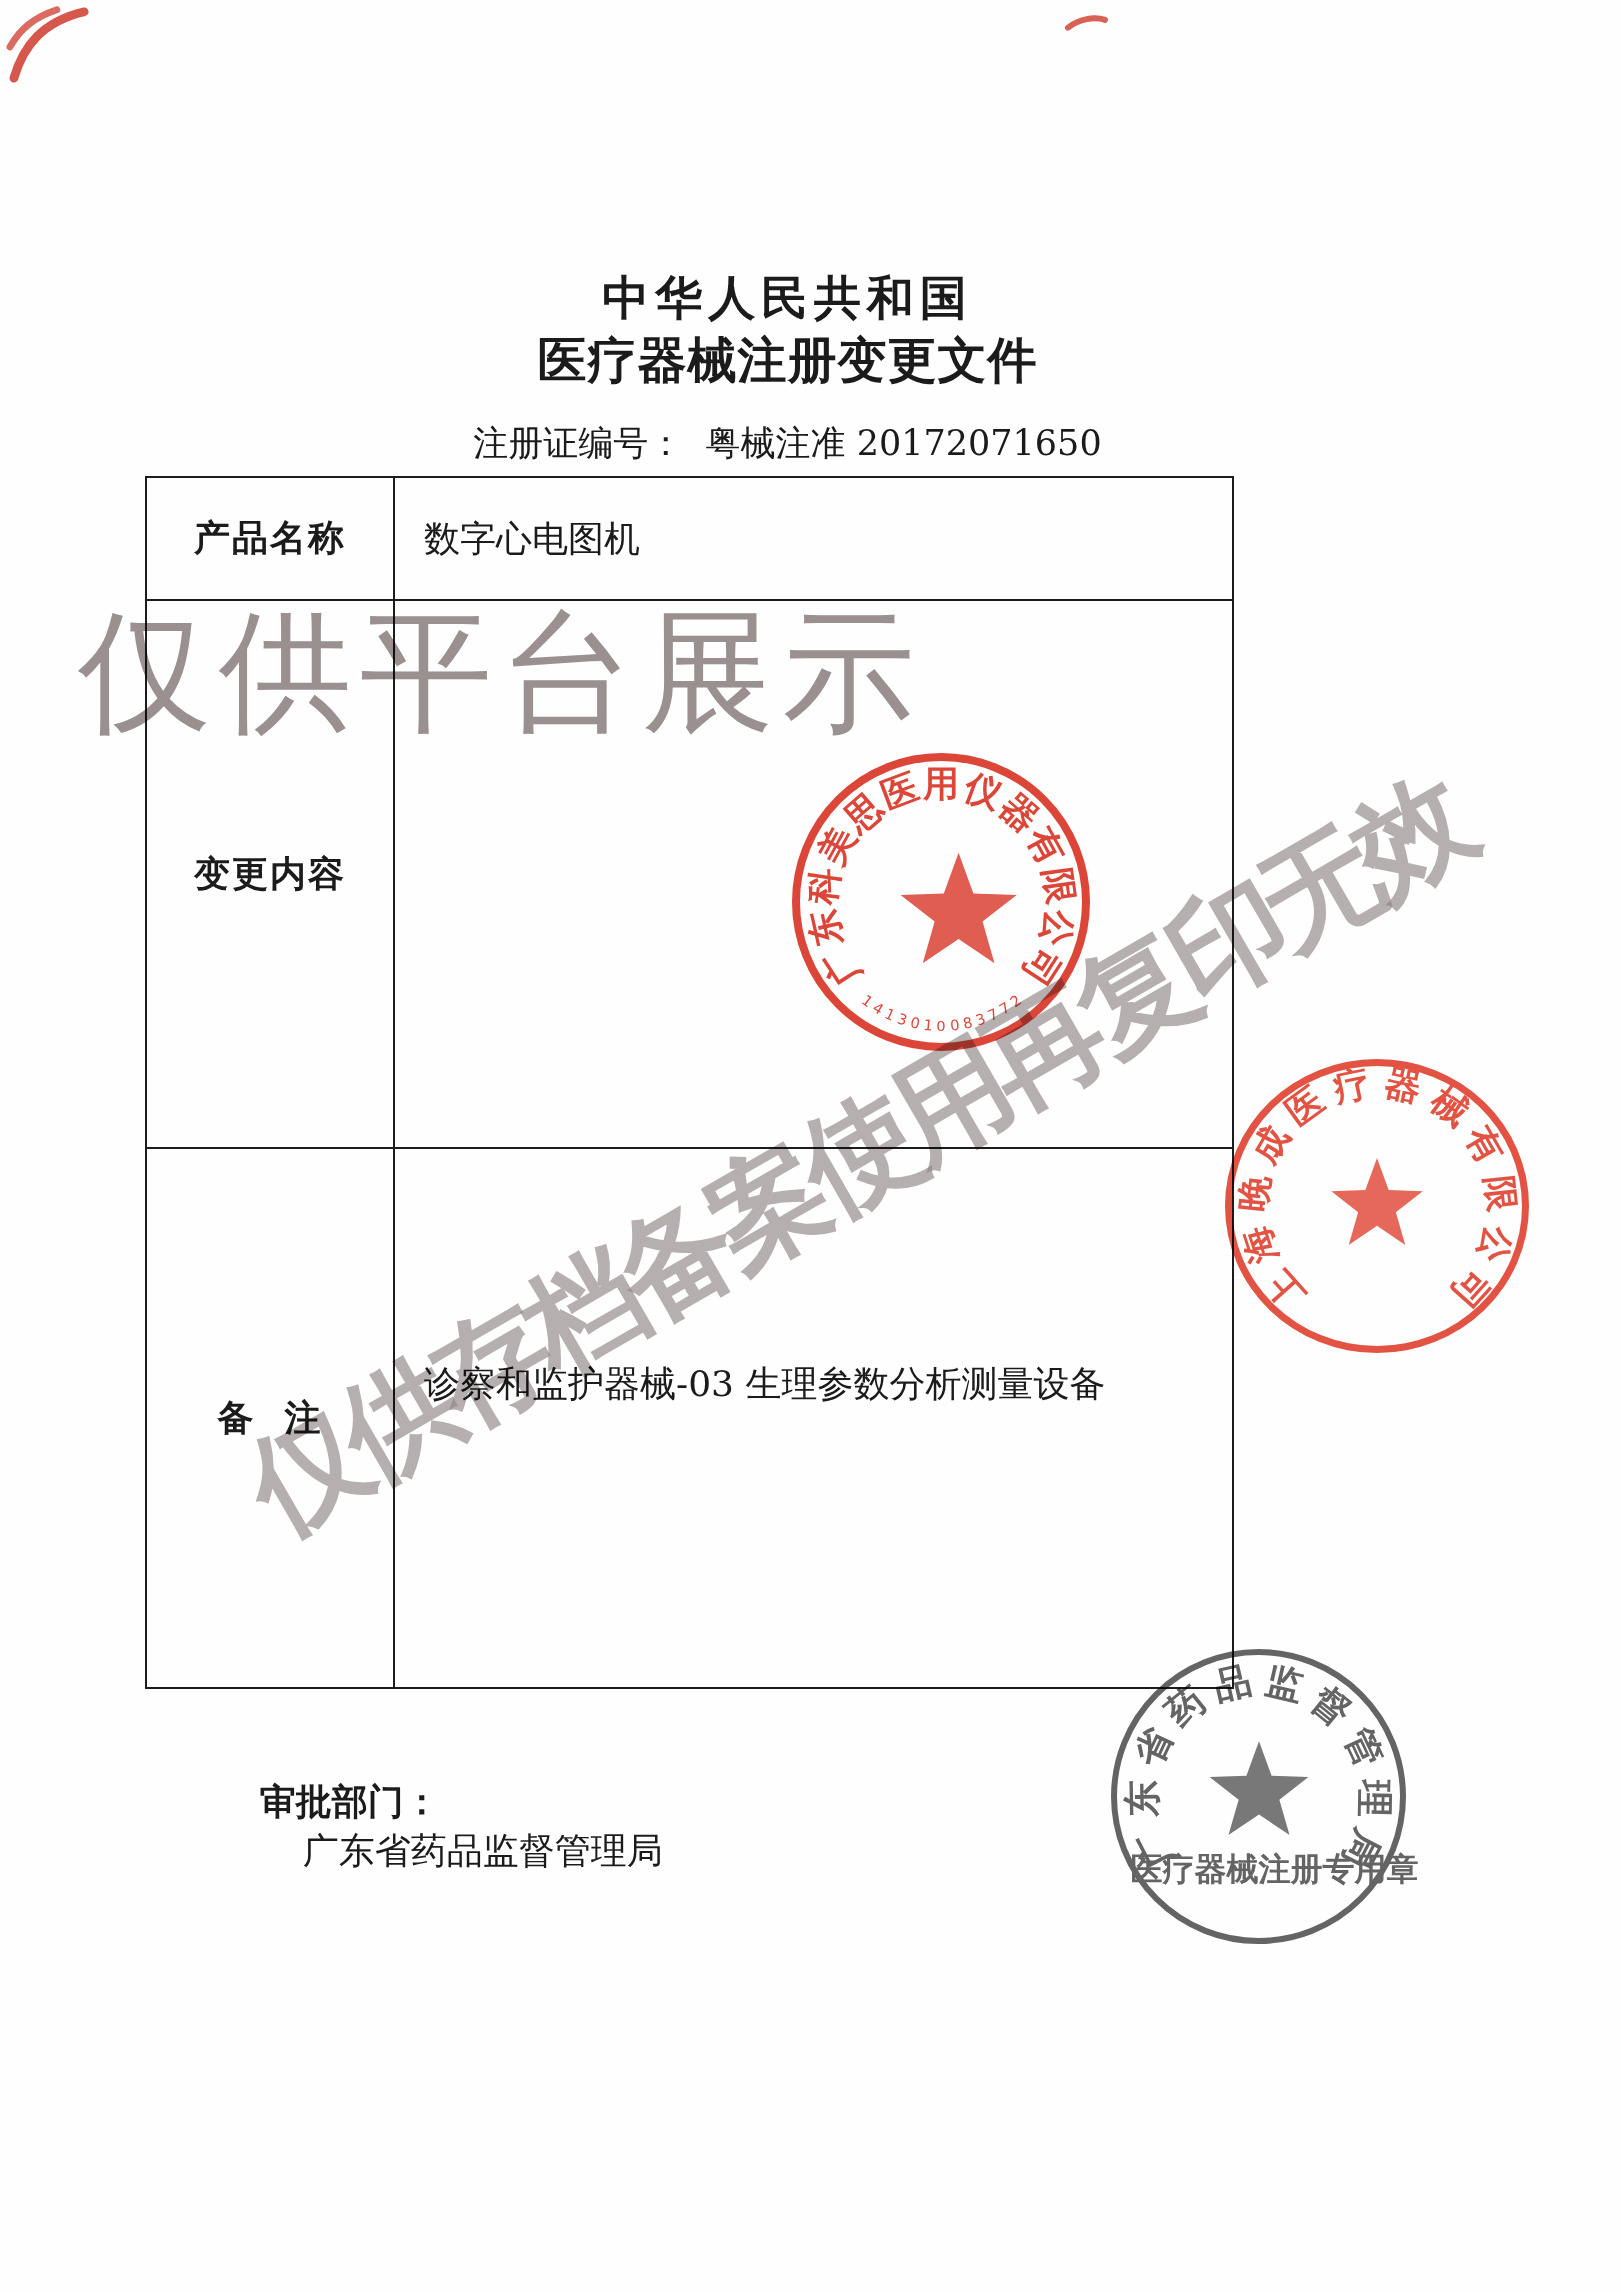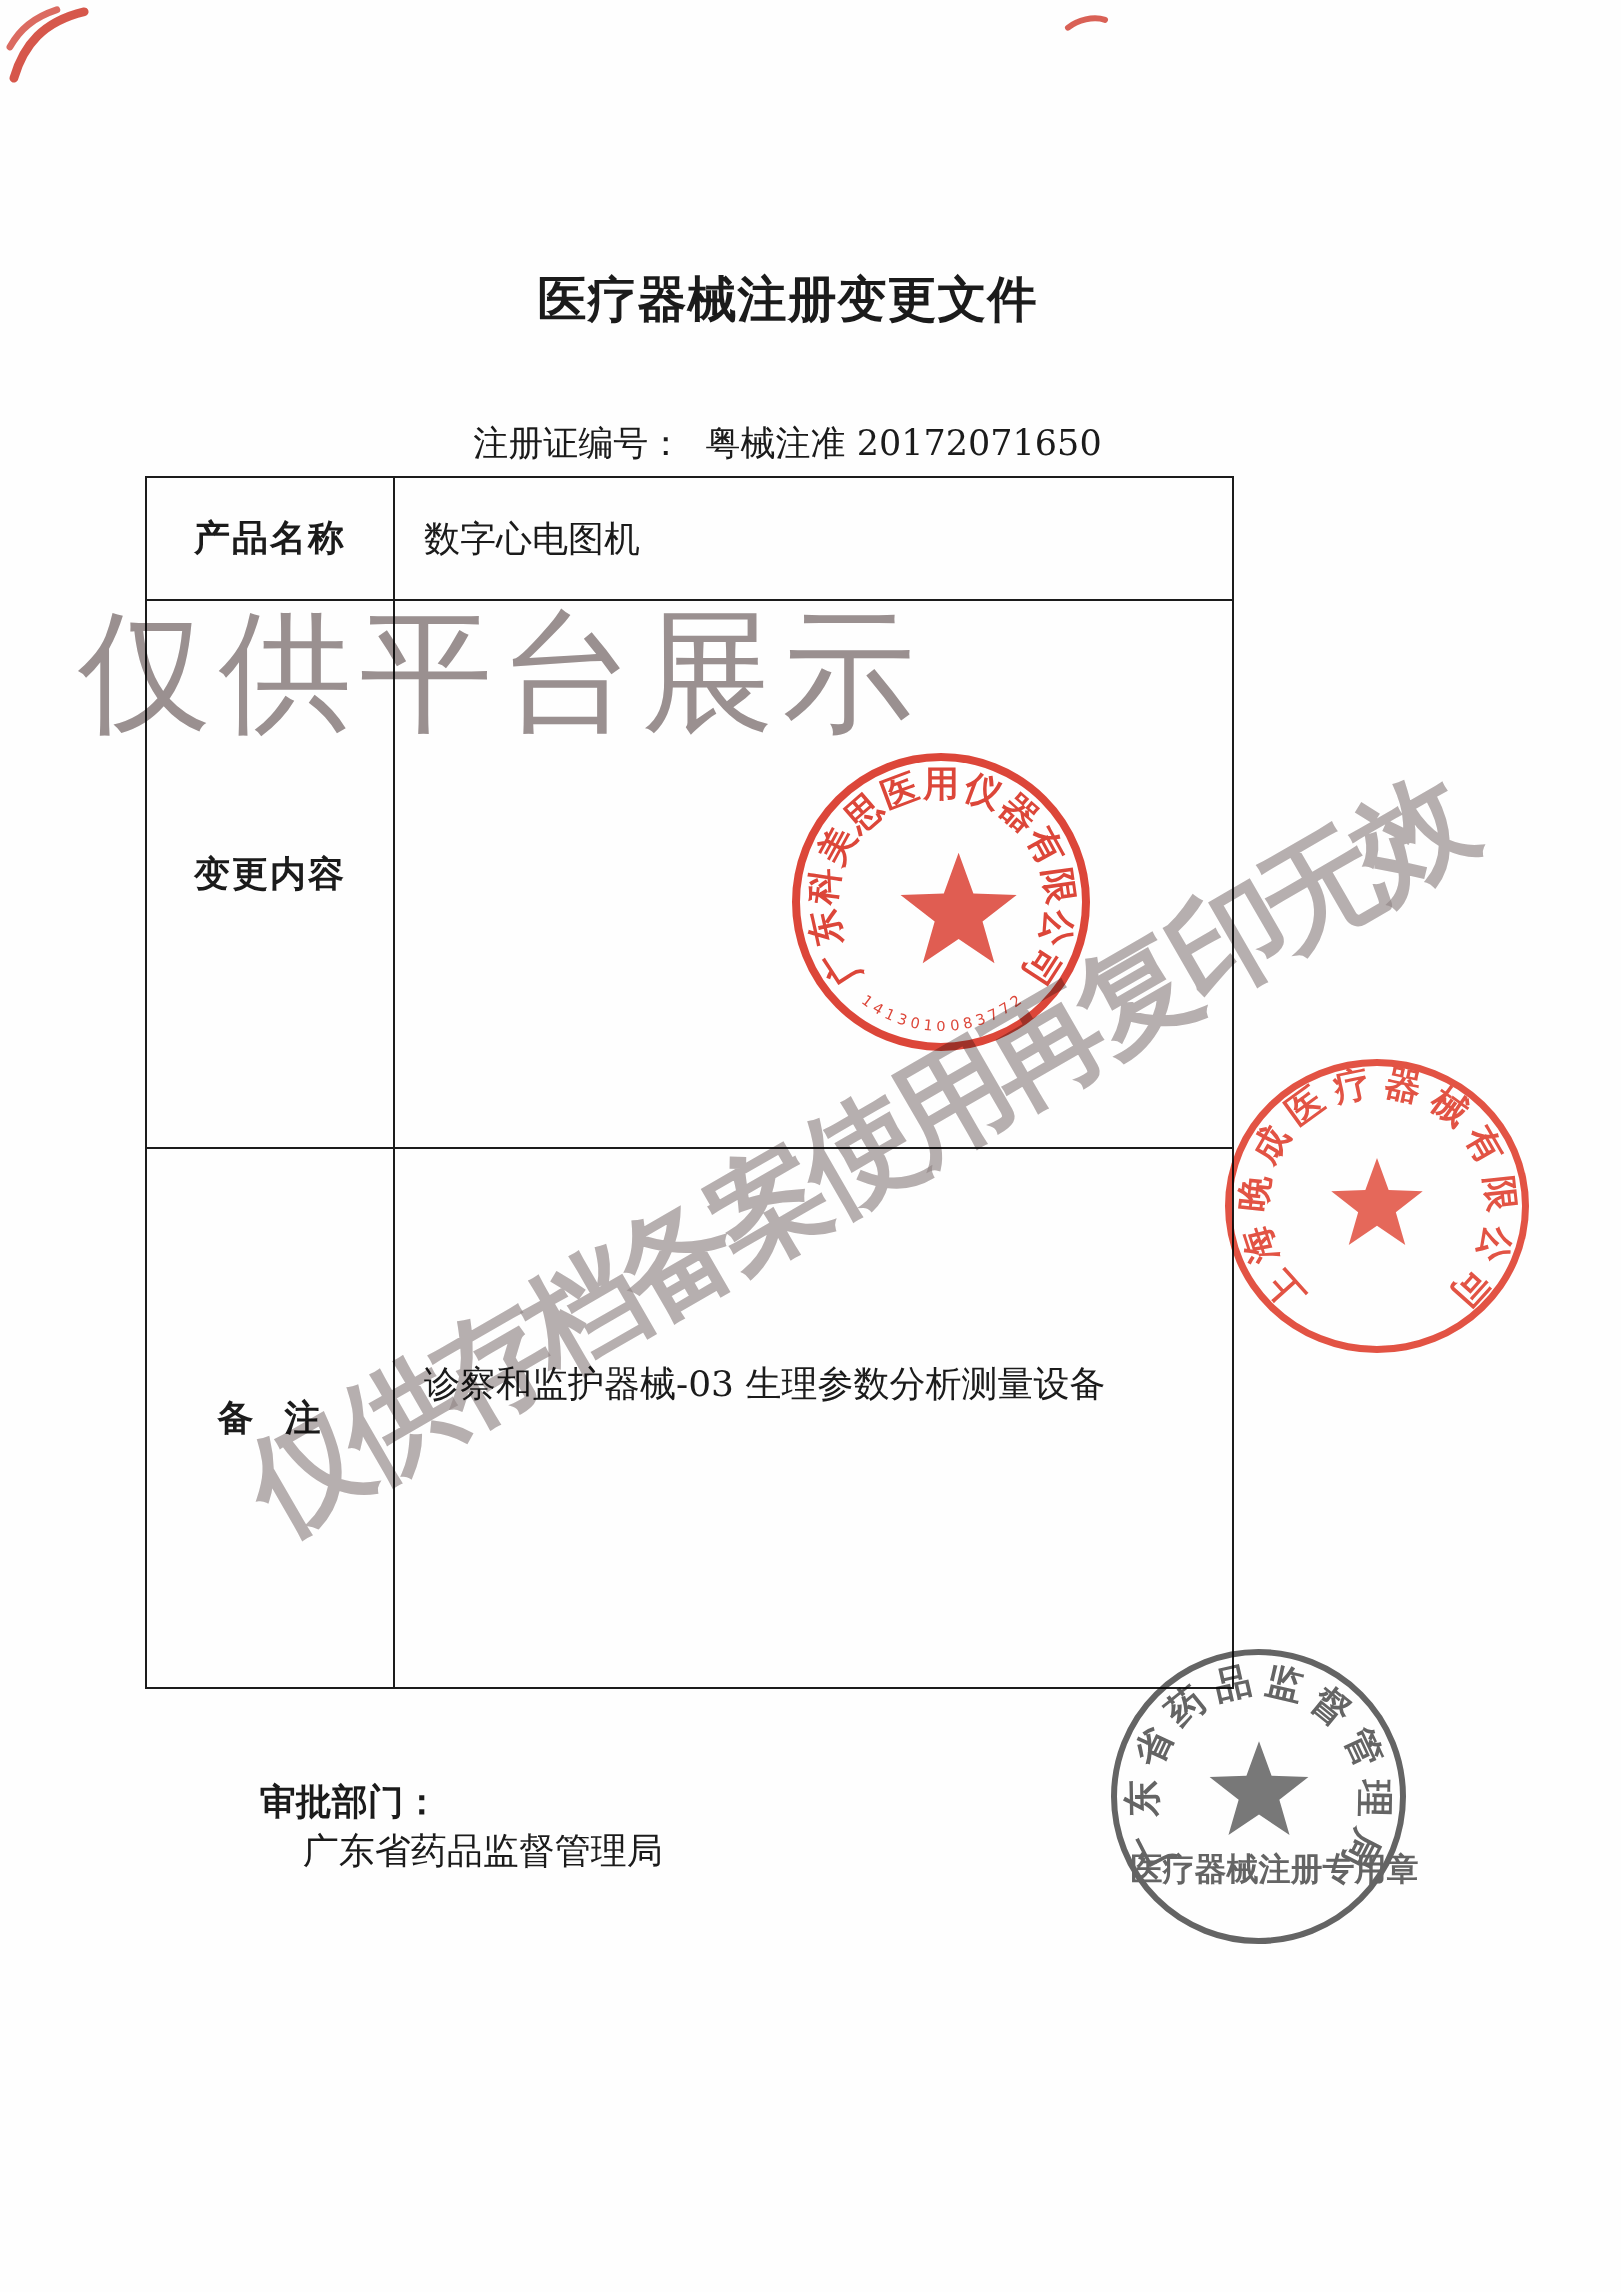--- a/index.html
+++ b/index.html
@@ -66,20 +66,21 @@
   
   .corner-marks { position:absolute; left:5.9px; top:3.9px; z-index:60; }
   .top-dot { position:absolute; left:1064px; top:11.8px; z-index:60; }
 </style>
 </head>
 <body>
 
 <div class="page">
 
   <div class="title">
+    <div class="title-l1">中华人民共和国</div>
     <div class="title-l2">医疗器械注册变更文件</div>
   </div>
   <div class="regno">注册证编号：  粤械注准 20172071650</div>
 
   <div class="doc-table">
     <div class="t-row row-product">
       <div class="t-label">产品名称</div>
       <div class="t-cell">
         <div class="cell-line">数字心电图机</div>
       </div>

